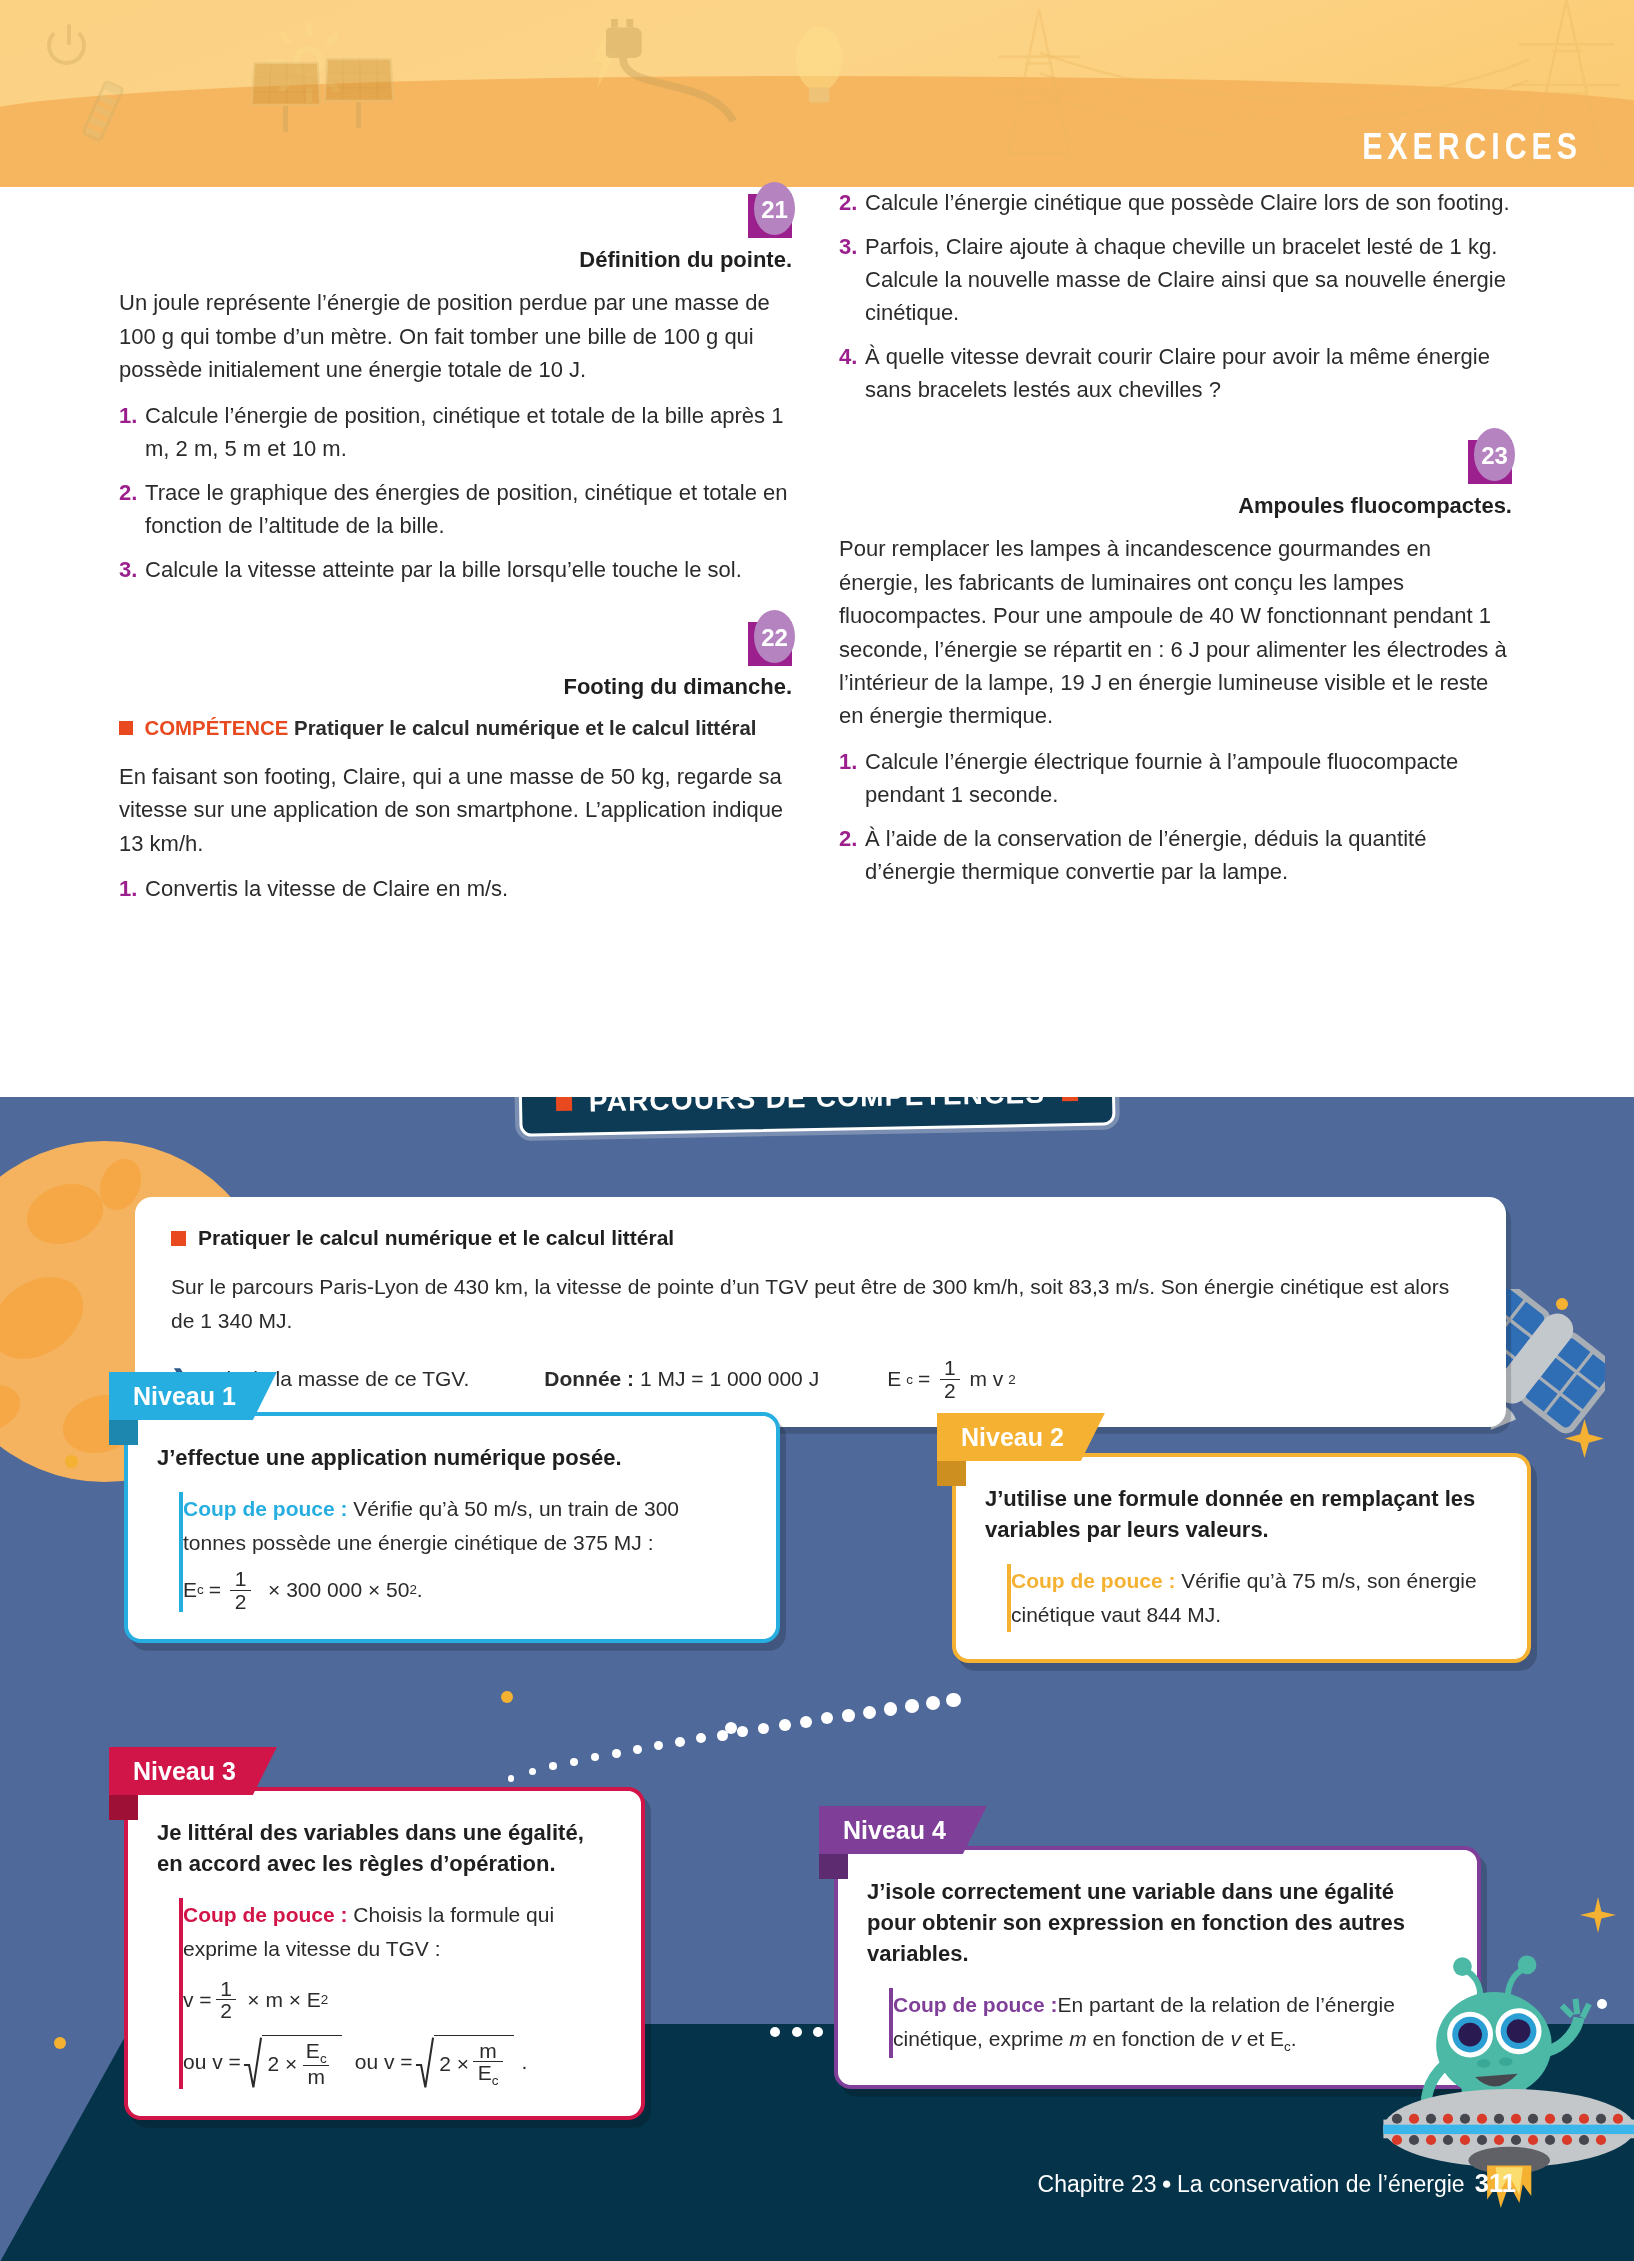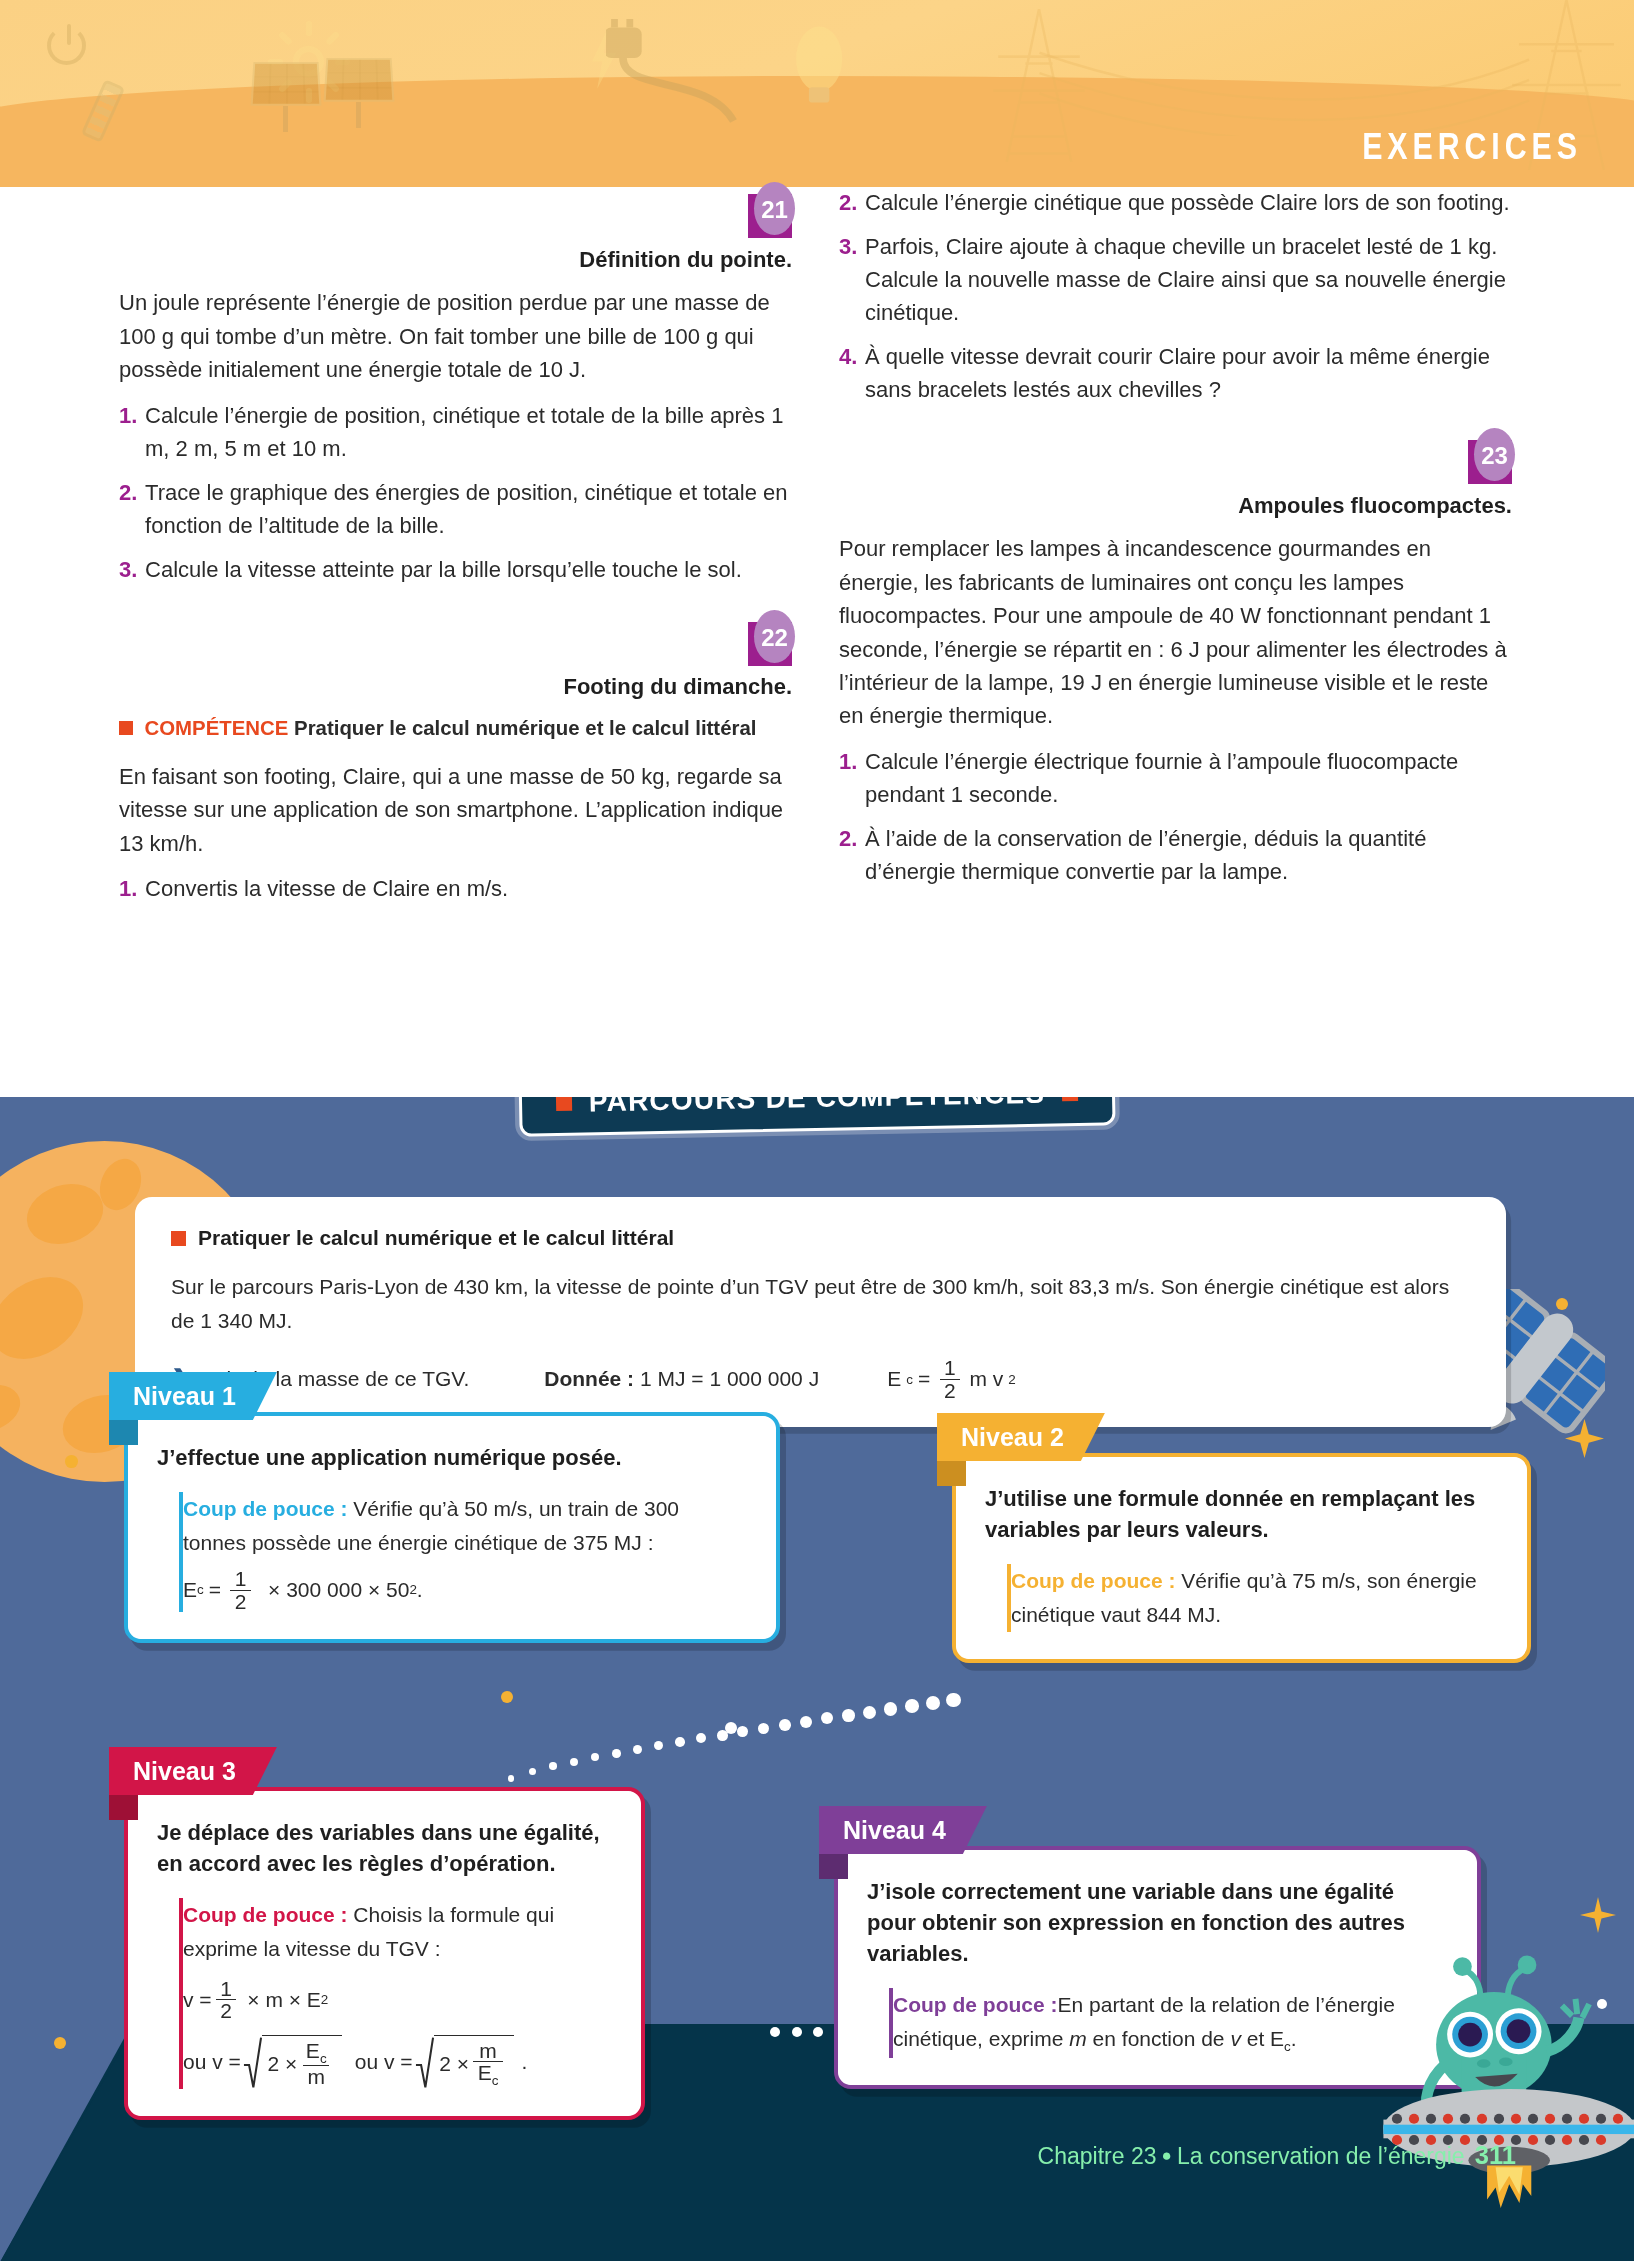--- a/index.html
+++ b/index.html
@@ -239,22 +239,22 @@
   .lvl-card.n4 .lvl-tab { background: #7f3f98; }
   .lvl-card.n4 .lvl-tab-shadow { background:#5d2c70; }
 
   .dotpath { position: absolute; z-index: 3; }
   .dotpath span { position: absolute; border-radius: 50%; background: #ffffff; }
 
   .satellite { position: absolute; right: 30px; top: 192px; z-index: 4; }
   .ufo { position: absolute; right: 0px; top: 856px; z-index: 6; }
 
   .footer-txt {
-    position: absolute; right: 119px; bottom: 92px;
-    color: #86efac; font-size: 23px; z-index: 9;
+    position: absolute; right: 119px; bottom: 64px;
+    color: #ffffff; font-size: 23px; z-index: 9;
     font-family: "Liberation Sans Narrow", "Liberation Sans", sans-serif;
   }
   .footer-txt .bul { font-size: 17px; vertical-align: 2.6px; margin: 0 5.1px; }
   .footer-txt .pg { font-weight: 700; font-size: 25.5px; margin-left: 10.2px; }
 </style>
 </head>
 <body>
 
 <div class="header-banner">
   <div class="hb-ground2"></div>
@@ -579,21 +579,21 @@
         <b class="tl" style="color:#f5b132;">Coup de pouce :</b>
         <span>Vérifie qu’à 75 m/s, son énergie cinétique vaut 844 MJ.</span>
       </div>
     </div>
   </div>
 
   <div class="lvl-card n3 c3">
     <div class="lvl-tab-shadow"></div>
     <div class="lvl-tab">Niveau 3</div>
     <div class="inner">
-      <div class="lvl-h">Je déplace des variables dans une égalité, en accord avec les règles d’opération.</div>
+      <div class="lvl-h">Je littéral des variables dans une égalité, en accord avec les règles d’opération.</div>
       <div class="tip" style="border-color:#d21548;">
         <b class="tl" style="color:#d21548;">Coup de pouce :</b>
         <span>Choisis la formule qui exprime la vitesse du TGV :</span>
         <div style="margin-top:12px;display:flex;align-items:center;">
           <span>v =</span>
           <span class="frac">
             <span class="n">1</span>
             <span class="d">2</span>
           </span>
           <span style="margin-left:6.8px;">× m × E</span>

